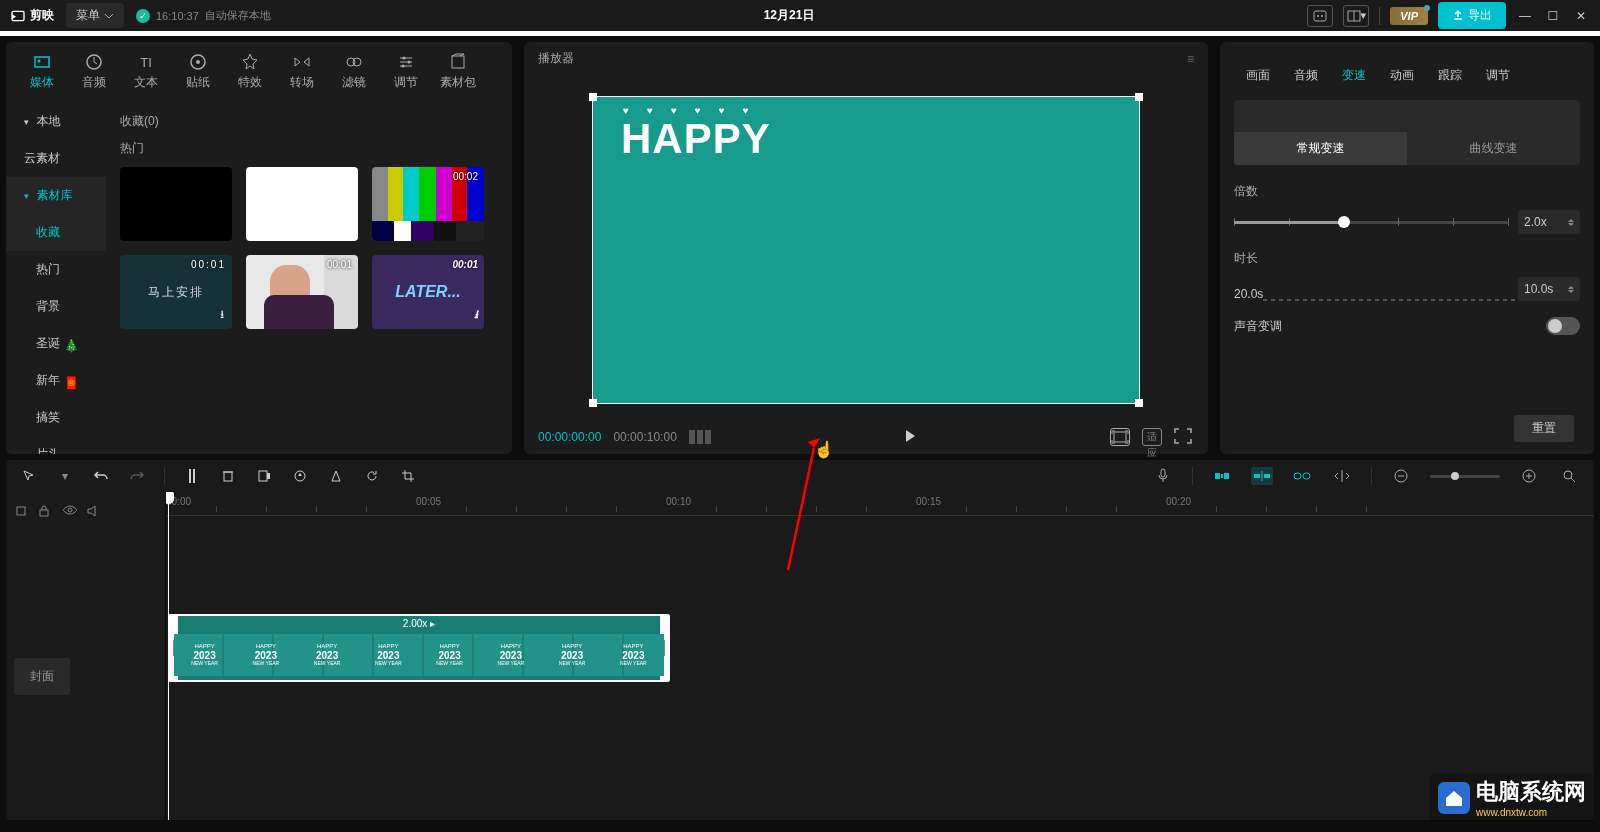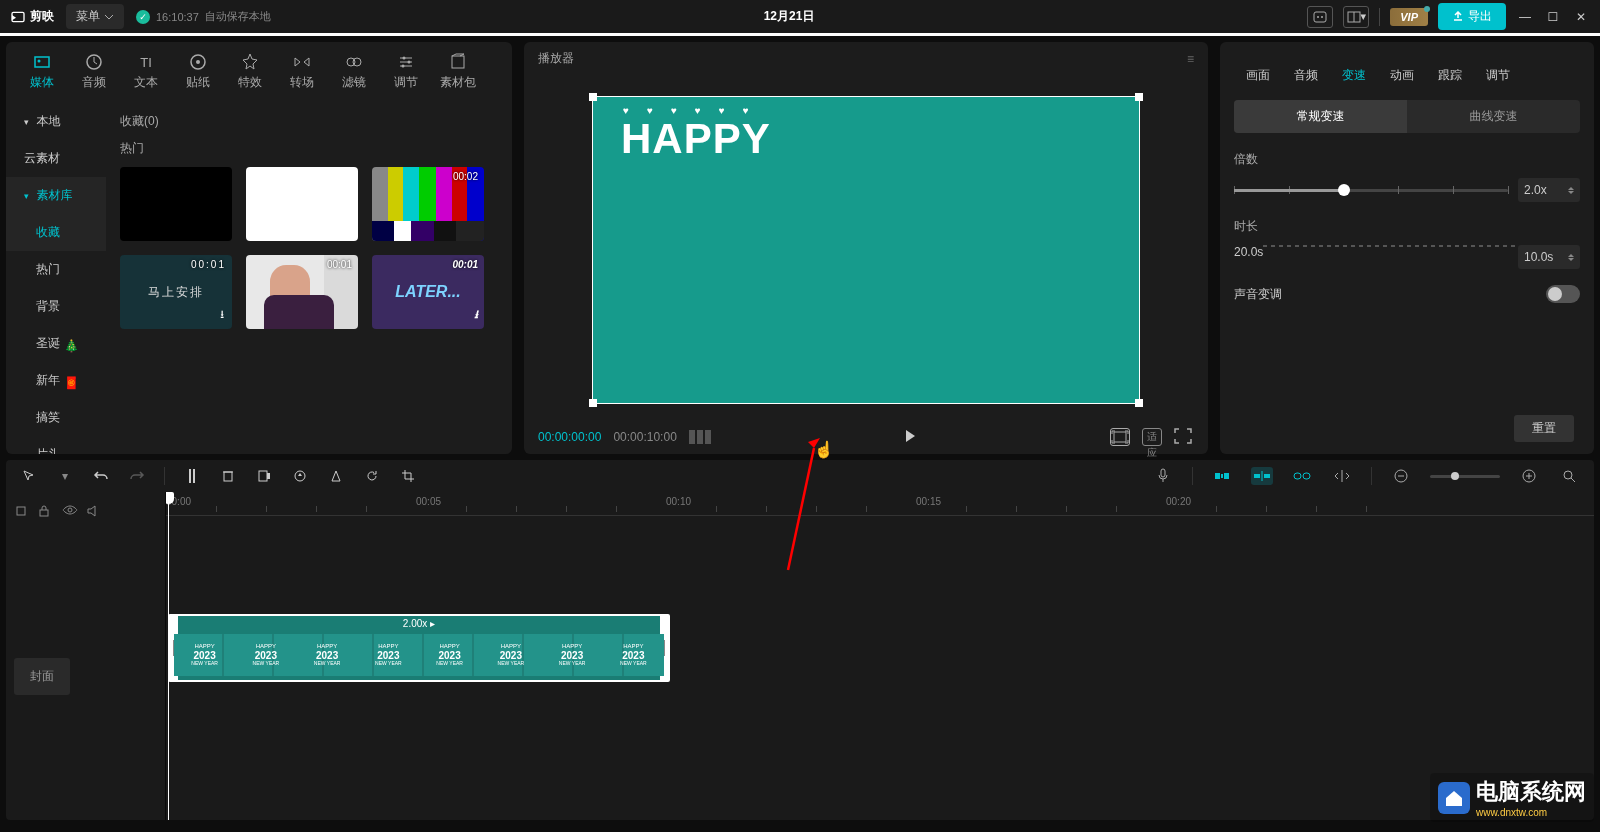--- a/index.html
+++ b/index.html
@@ -1,19 +1,19 @@
 <!DOCTYPE html>
 <html><head>
 <meta charset="utf-8">
 <style>
 * { margin:0; padding:0; box-sizing:border-box; font-family:"Microsoft YaHei",Arial,sans-serif; }
 body { background:#0d0d0d; color:#ccc; width:1600px; height:832px; overflow:hidden; font-size:12px; position:relative; }
 
 
-.topbar { height:36px; background:#1a1a1a; display:flex; align-items:center; padding:0 10px; gap:12px; border-bottom:3px solid #ffffff; }
+.topbar { height:36px; background:#1a1a1a; display:flex; align-items:center; padding:0 10px; gap:12px; border-bottom:5px solid #ffffff; }
 .logo { display:flex; align-items:center; gap:4px; color:#fff; font-weight:bold; }
 .logo svg { width:16px; height:16px; }
 .menu-btn { display:flex; align-items:center; gap:4px; background:#2a2a2a; padding:4px 10px; border-radius:4px; color:#ccc; }
 .menu-btn svg { width:10px; height:10px; }
 .auto-save { display:flex; align-items:center; gap:6px; color:#888; font-size:11px; }
 .green-dot { width:14px; height:14px; border-radius:50%; background:#1abc9c; display:inline-flex; align-items:center; justify-content:center; }
 .green-dot::after{content:'✓';color:#fff;font-size:9px;}
 .topbar .title { flex:1; text-align:center; color:#fff; font-weight:bold; }
 .top-right { display:flex; align-items:center; gap:10px; }
 .top-icon { width:26px; height:22px; border:1px solid #555; border-radius:3px; display:flex; align-items:center; justify-content:center; color:#ccc; font-size:11px; }
@@ -76,34 +76,34 @@
 .pv-mode span{width:6px;height:14px;background:#555;}
 .ric{ width:20px;height:18px;border:1.5px solid #aaa;border-radius:3px;display:inline-block;}
 .ric.txt{font-size:10px;line-height:16px;text-align:center;border-color:#888;}
 
 
 .right-panel { width:374px; padding:8px 0; }
 .r-tabs { display:flex; gap:0; padding:0 14px 10px; }
 .r-tab { padding:6px 12px; color:#ccc;margin-top:11px; }
 .r-tab.active { color:#00c1cd; }
 .speed-tabs { display:flex; margin:0 14px 18px; background:#2a2a2a; border-radius:4px; overflow:hidden; }
-.speed-tab { flex:1; text-align:center; padding:8px; color:#999; }
+.speed-tab { flex:1; text-align:center; padding:8px; color:#999;margin-top:32px; }
 .speed-tab.active { background:#3a3a3a; color:#fff; }
 .prop { padding:0 14px 16px; }
 .prop-label { color:#aaa; margin-bottom:10px; }
 .slider-row { display:flex; align-items:center; gap:10px; }
 .slider { flex:1; height:3px; background:#444; position:relative; border-radius:2px;}
 .slider .fill { position:absolute; height:3px; background:#999; left:0; }
 .slider .knob { position:absolute; width:12px; height:12px; border-radius:50%; background:#fff; top:-5px; transform:translateX(-50%); }
 .slider .tick{position:absolute;width:1px;height:8px;background:#666;top:-3px;}
 .val-box { width:62px; background:#2a2a2a; padding:5px 6px; border-radius:3px; display:flex; align-items:center; justify-content:space-between; color:#ccc; }
 .val-box .spin{display:flex;flex-direction:column;gap:1px;}
 .val-box .spin i{width:0;height:0;border-left:3px solid transparent;border-right:3px solid transparent;}
 .val-box .spin i.u{border-bottom:3px solid #888;} .val-box .spin i.d{border-top:3px solid #888;}
-.dur-row{ display:flex; align-items:flex-start; }
+.dur-row{ display:flex; align-items:flex-end; }
 .dur-bar{ flex:1; height:2px; background:repeating-linear-gradient(90deg,#555 0 4px,transparent 4px 8px);}
 .toggle-row{ display:flex; align-items:center; justify-content:space-between; padding:0 14px;}
 .toggle { width:34px; height:18px; background:#555; border-radius:9px; position:relative;}
 .toggle::after{content:'';position:absolute;width:14px;height:14px;background:#ccc;border-radius:50%;top:2px;left:2px;}
 .reset-row{ position:absolute; bottom:12px; right:20px;}
 .reset-btn{ background:#333; padding:5px 18px; border-radius:3px; color:#ccc;}
 
 
 .tl-tools { height:32px; background:#1a1a1a; display:flex; align-items:center; padding:0 14px; gap:18px; margin:0 6px; border-radius:4px 4px 0 0;}
 .tl-tools .tool{ width:18px;height:18px; color:#ccc; display:flex; align-items:center; justify-content:center;}

